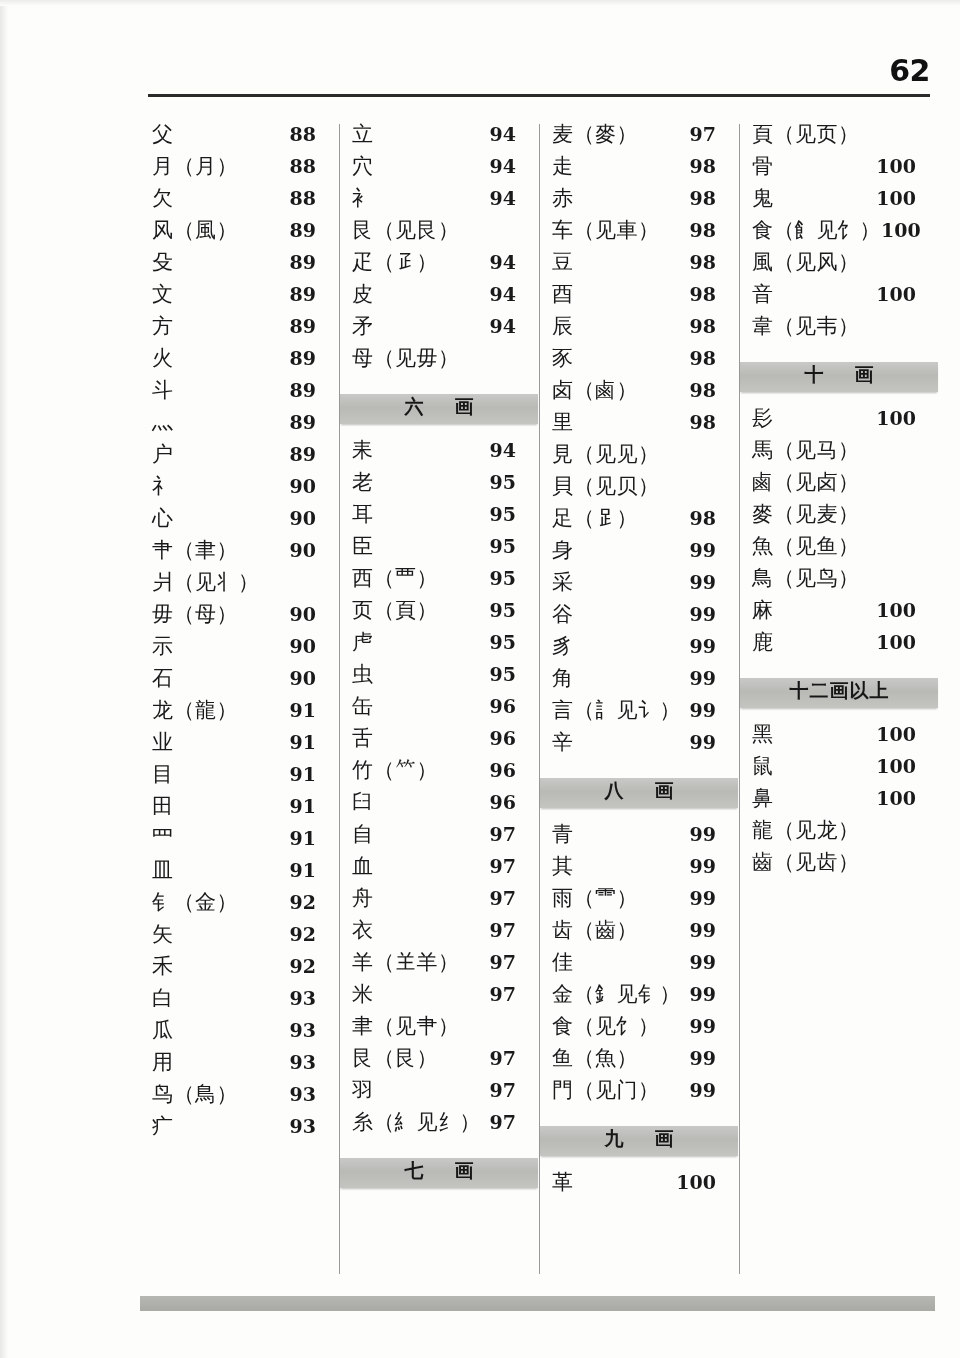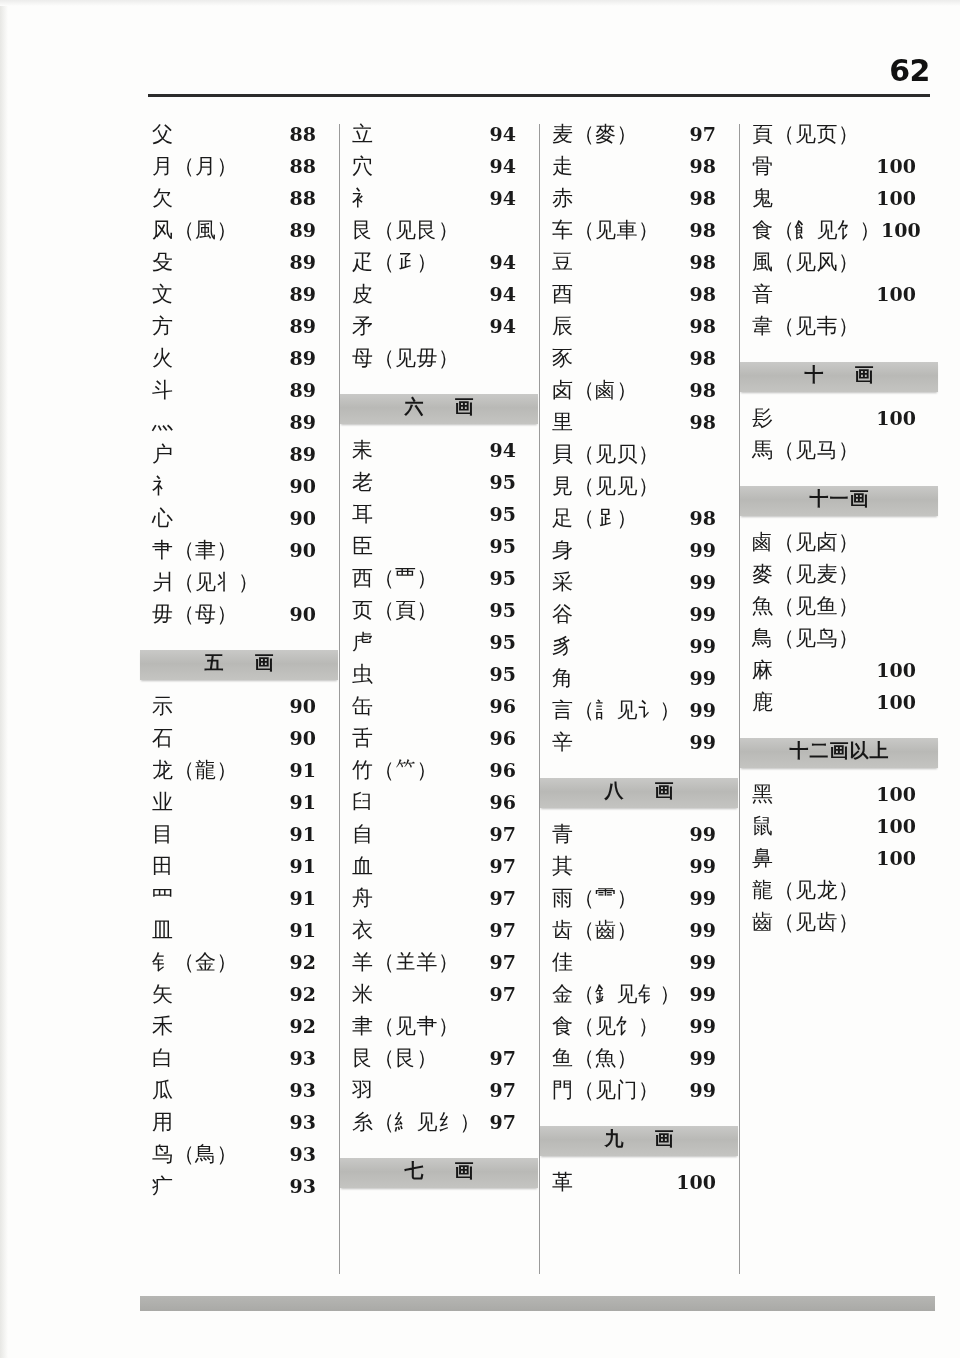--- a/index.html
+++ b/index.html
@@ -214,23 +214,20 @@
           <span class="pagenum">90</span>
         </div>
         <div class="entry">
           <span class="radical">爿（见丬）</span>
           <span class="pagenum"></span>
         </div>
         <div class="entry">
           <span class="radical">毋（母）</span>
           <span class="pagenum">90</span>
         </div>
-        <div class="section-bar">
-          <span class="label">五　画</span>
-        </div>
         <div class="entry">
           <span class="radical">示</span>
           <span class="pagenum">90</span>
         </div>
         <div class="entry">
           <span class="radical">石</span>
           <span class="pagenum">90</span>
         </div>
         <div class="entry">
           <span class="radical">龙（龍）</span>
@@ -454,25 +451,25 @@
         </div>
         <div class="entry">
           <span class="radical">卤（鹵）</span>
           <span class="pagenum">98</span>
         </div>
         <div class="entry">
           <span class="radical">里</span>
           <span class="pagenum">98</span>
         </div>
         <div class="entry">
+          <span class="radical">見（见见）</span>
+          <span class="pagenum"></span>
+        </div>
+        <div class="entry">
           <span class="radical">貝（见贝）</span>
-          <span class="pagenum"></span>
-        </div>
-        <div class="entry">
-          <span class="radical">見（见见）</span>
           <span class="pagenum"></span>
         </div>
         <div class="entry">
           <span class="radical">足（𧾷）</span>
           <span class="pagenum">98</span>
         </div>
         <div class="entry">
           <span class="radical">身</span>
           <span class="pagenum">99</span>
         </div>
@@ -581,23 +578,20 @@
           <span class="label">十　画</span>
         </div>
         <div class="entry">
           <span class="radical">髟</span>
           <span class="pagenum">100</span>
         </div>
         <div class="entry">
           <span class="radical">馬（见马）</span>
           <span class="pagenum"></span>
         </div>
-        <div class="section-bar wide">
-          <span class="label">十一画</span>
-        </div>
         <div class="entry">
           <span class="radical">鹵（见卤）</span>
           <span class="pagenum"></span>
         </div>
         <div class="entry">
           <span class="radical">麥（见麦）</span>
           <span class="pagenum"></span>
         </div>
         <div class="entry">
           <span class="radical">魚（见鱼）</span>

